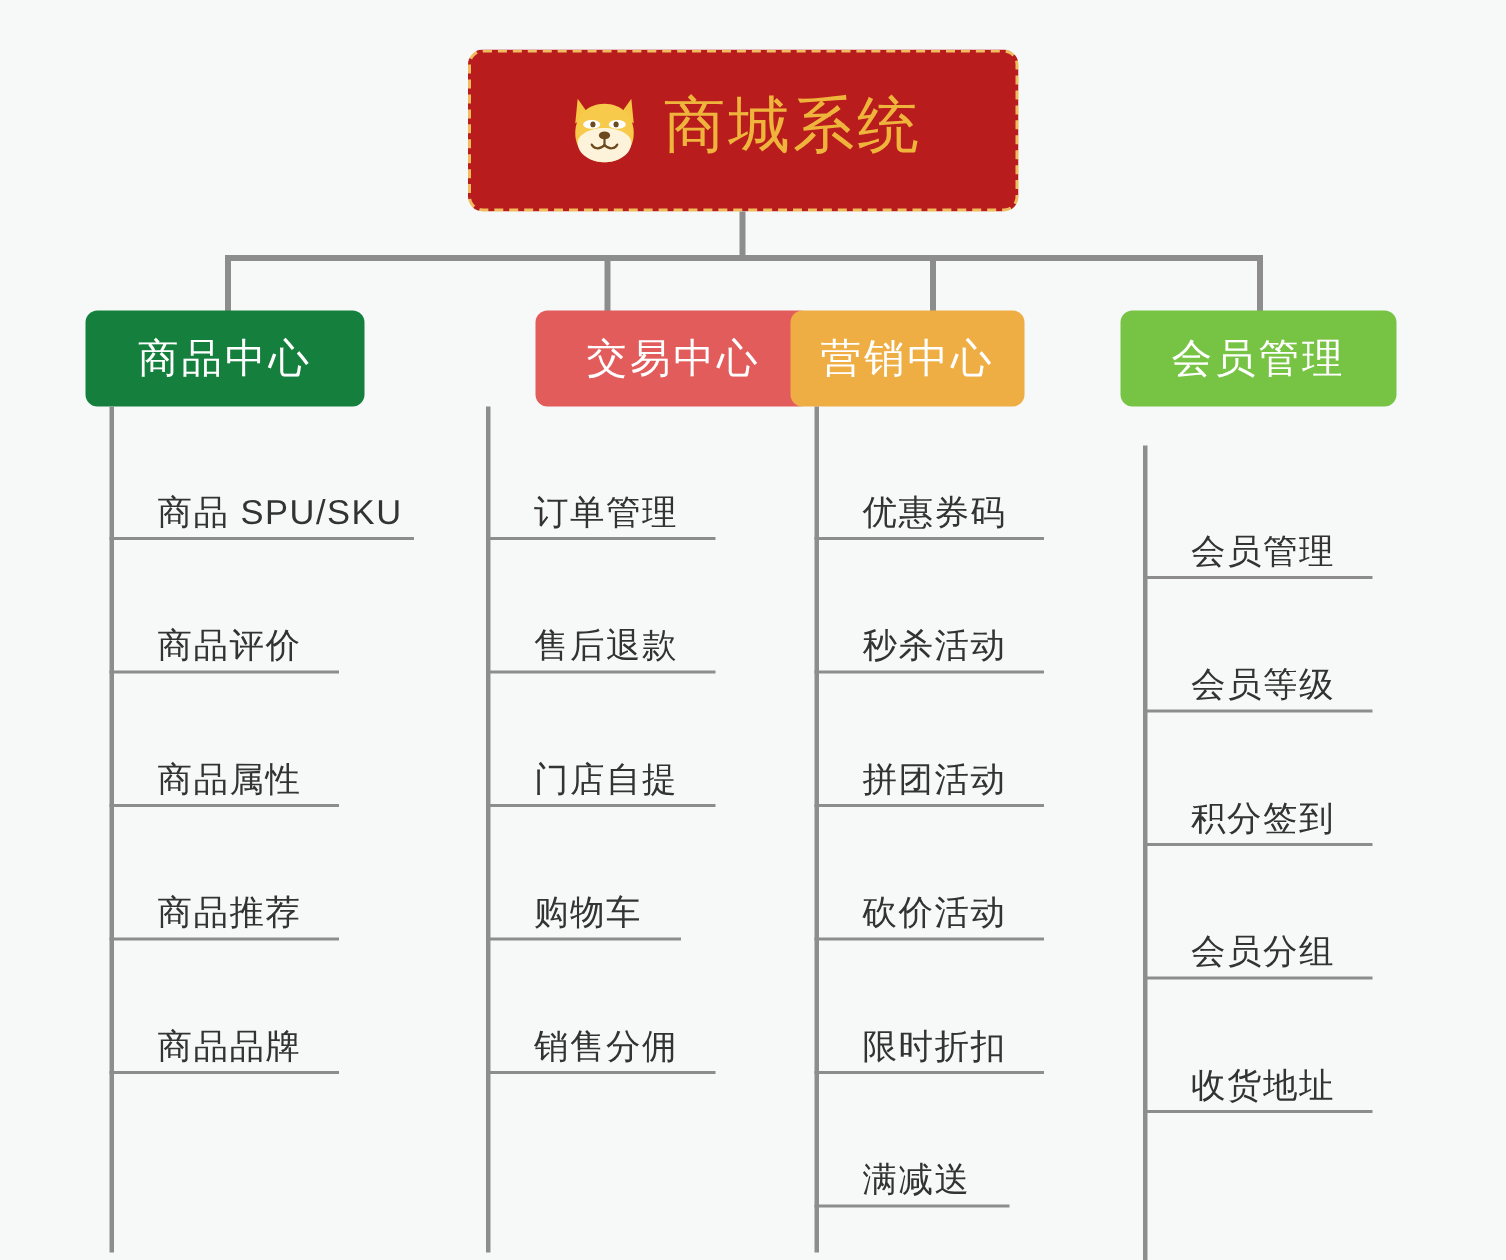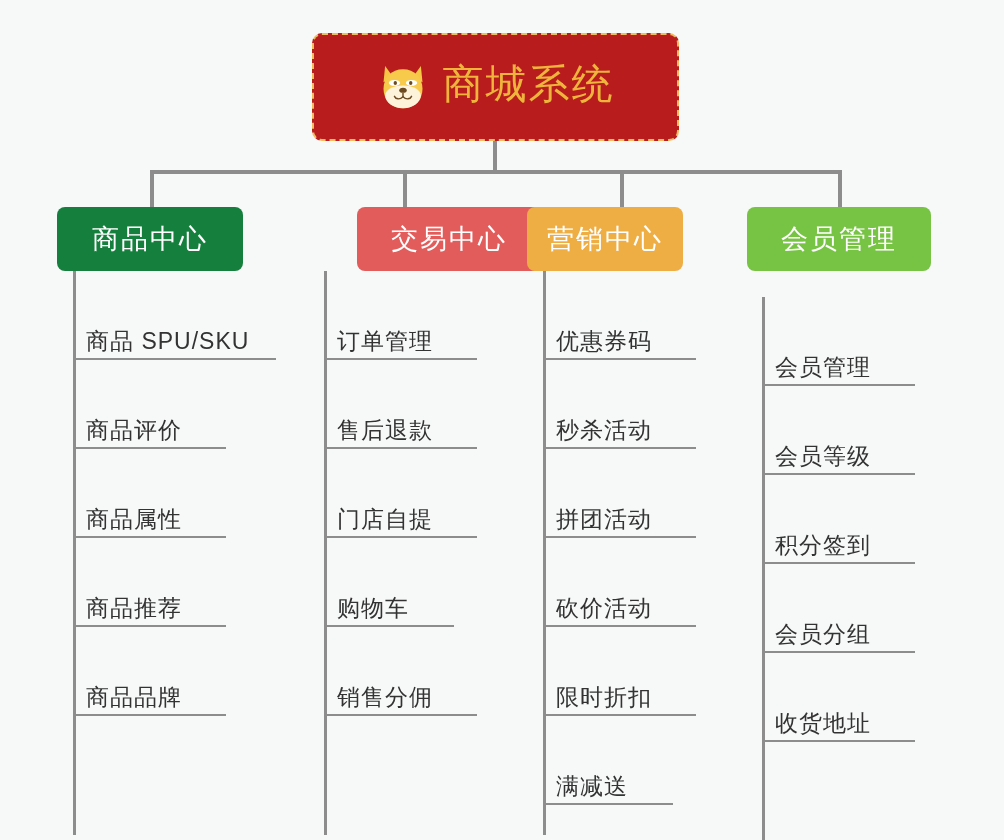--- a/index.html
+++ b/index.html
@@ -101,21 +101,21 @@
     top: 0;
     width: 3px;
     background: #8d8d8d;
   }
   .leaf {
     position: relative;
     height: 89px;
     box-sizing: border-box;
     display: flex;
     align-items: flex-end;
-    padding-left: 13px;
+    padding-left: 32px;
     padding-bottom: 6px;
   }
   .leaf-label {
     font-size: 23px;
     color: #333333;
     letter-spacing: 1px;
     white-space: nowrap;
     line-height: 1.1;
   }
   .leaf-underline {

